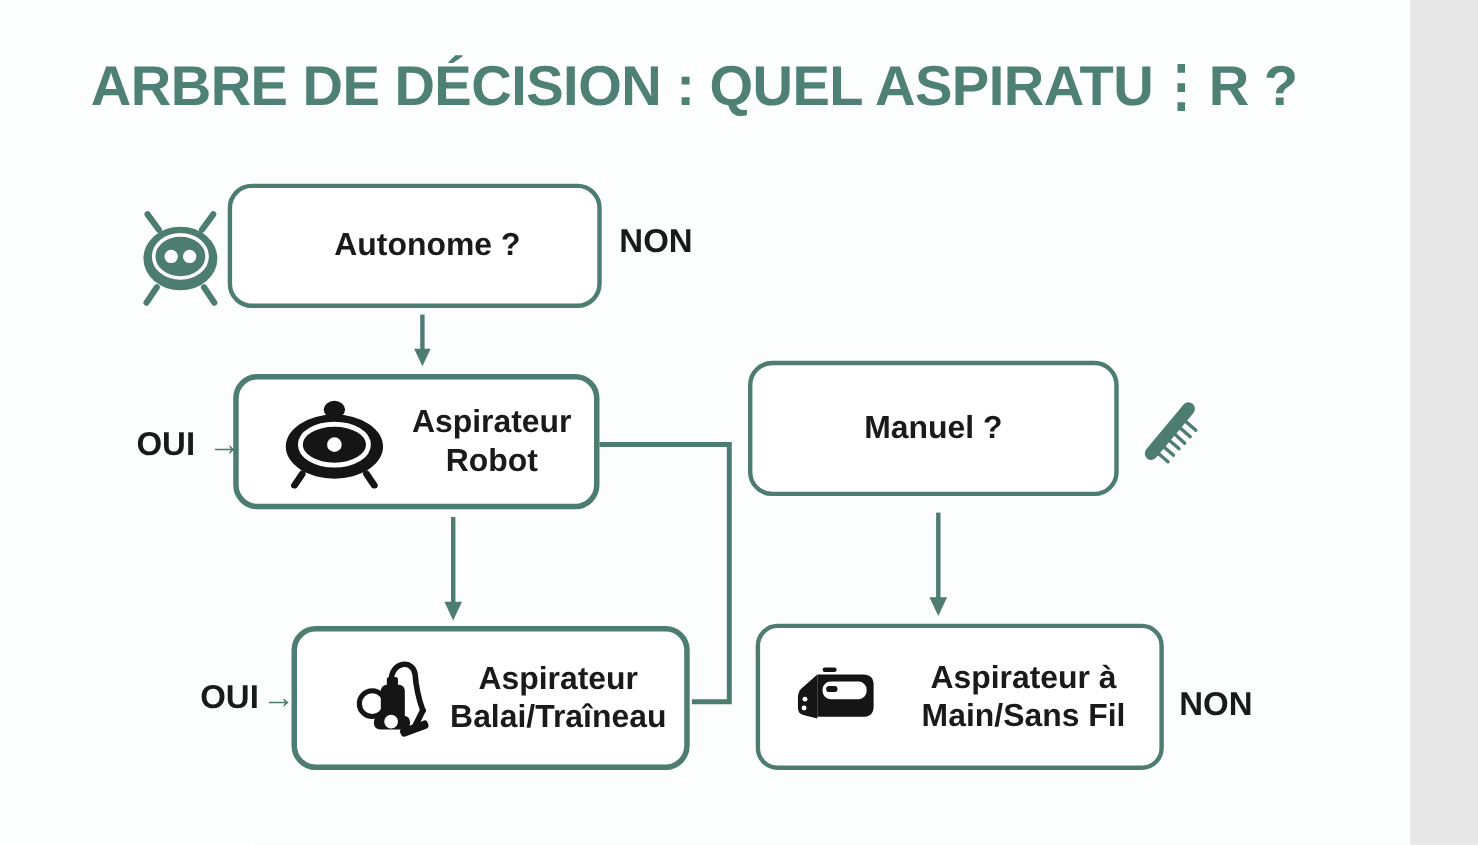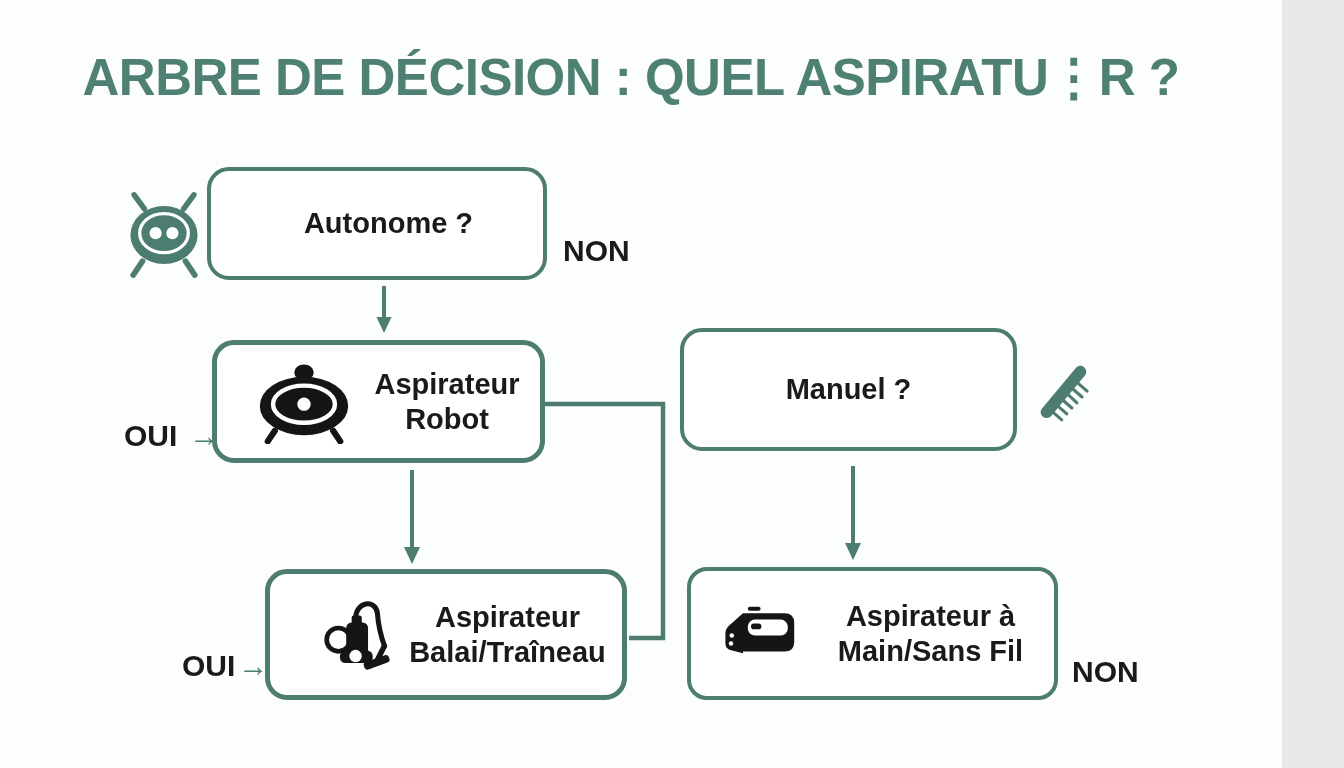--- a/index.html
+++ b/index.html
@@ -20,21 +20,21 @@
   #node-balai{left:265px;top:569px;width:362px;height:131px;}
   #node-main{left:687px;top:567px;width:371px;height:133px;border-radius:20px;}
   .node-icon{flex:0 0 auto;}
   #node-robot .node-icon{margin-left:24px;}
   #node-balai .node-icon{margin-left:32px;}
   #node-main .node-icon{margin-left:28px;}
   .side-icon{position:absolute;}
   #robot-head{left:122px;top:188px;}
   #brush{left:1028px;top:352px;}
   .edge-label{position:absolute;font-size:30px;font-weight:bold;color:var(--ink,#1a1a1a);
-              display:flex;margin-top:31px;}
+              display:flex;}
   #label-non-top{left:563px;top:203px;}
   #label-oui-robot{left:124px;top:388px;}
   #label-oui-balai{left:182px;top:618px;}
   #label-non-bottom{left:1072px;top:624px;}
   .oui-arrow{color:var(--green,#4d7c70);font-weight:bold;font-size:30px;}
   #label-oui-robot .oui-arrow{margin-left:12px;}
   #label-oui-balai .oui-arrow{margin-left:3px;}
   #edges{position:absolute;left:0;top:0;pointer-events:none;}
 </style>
 </head>

